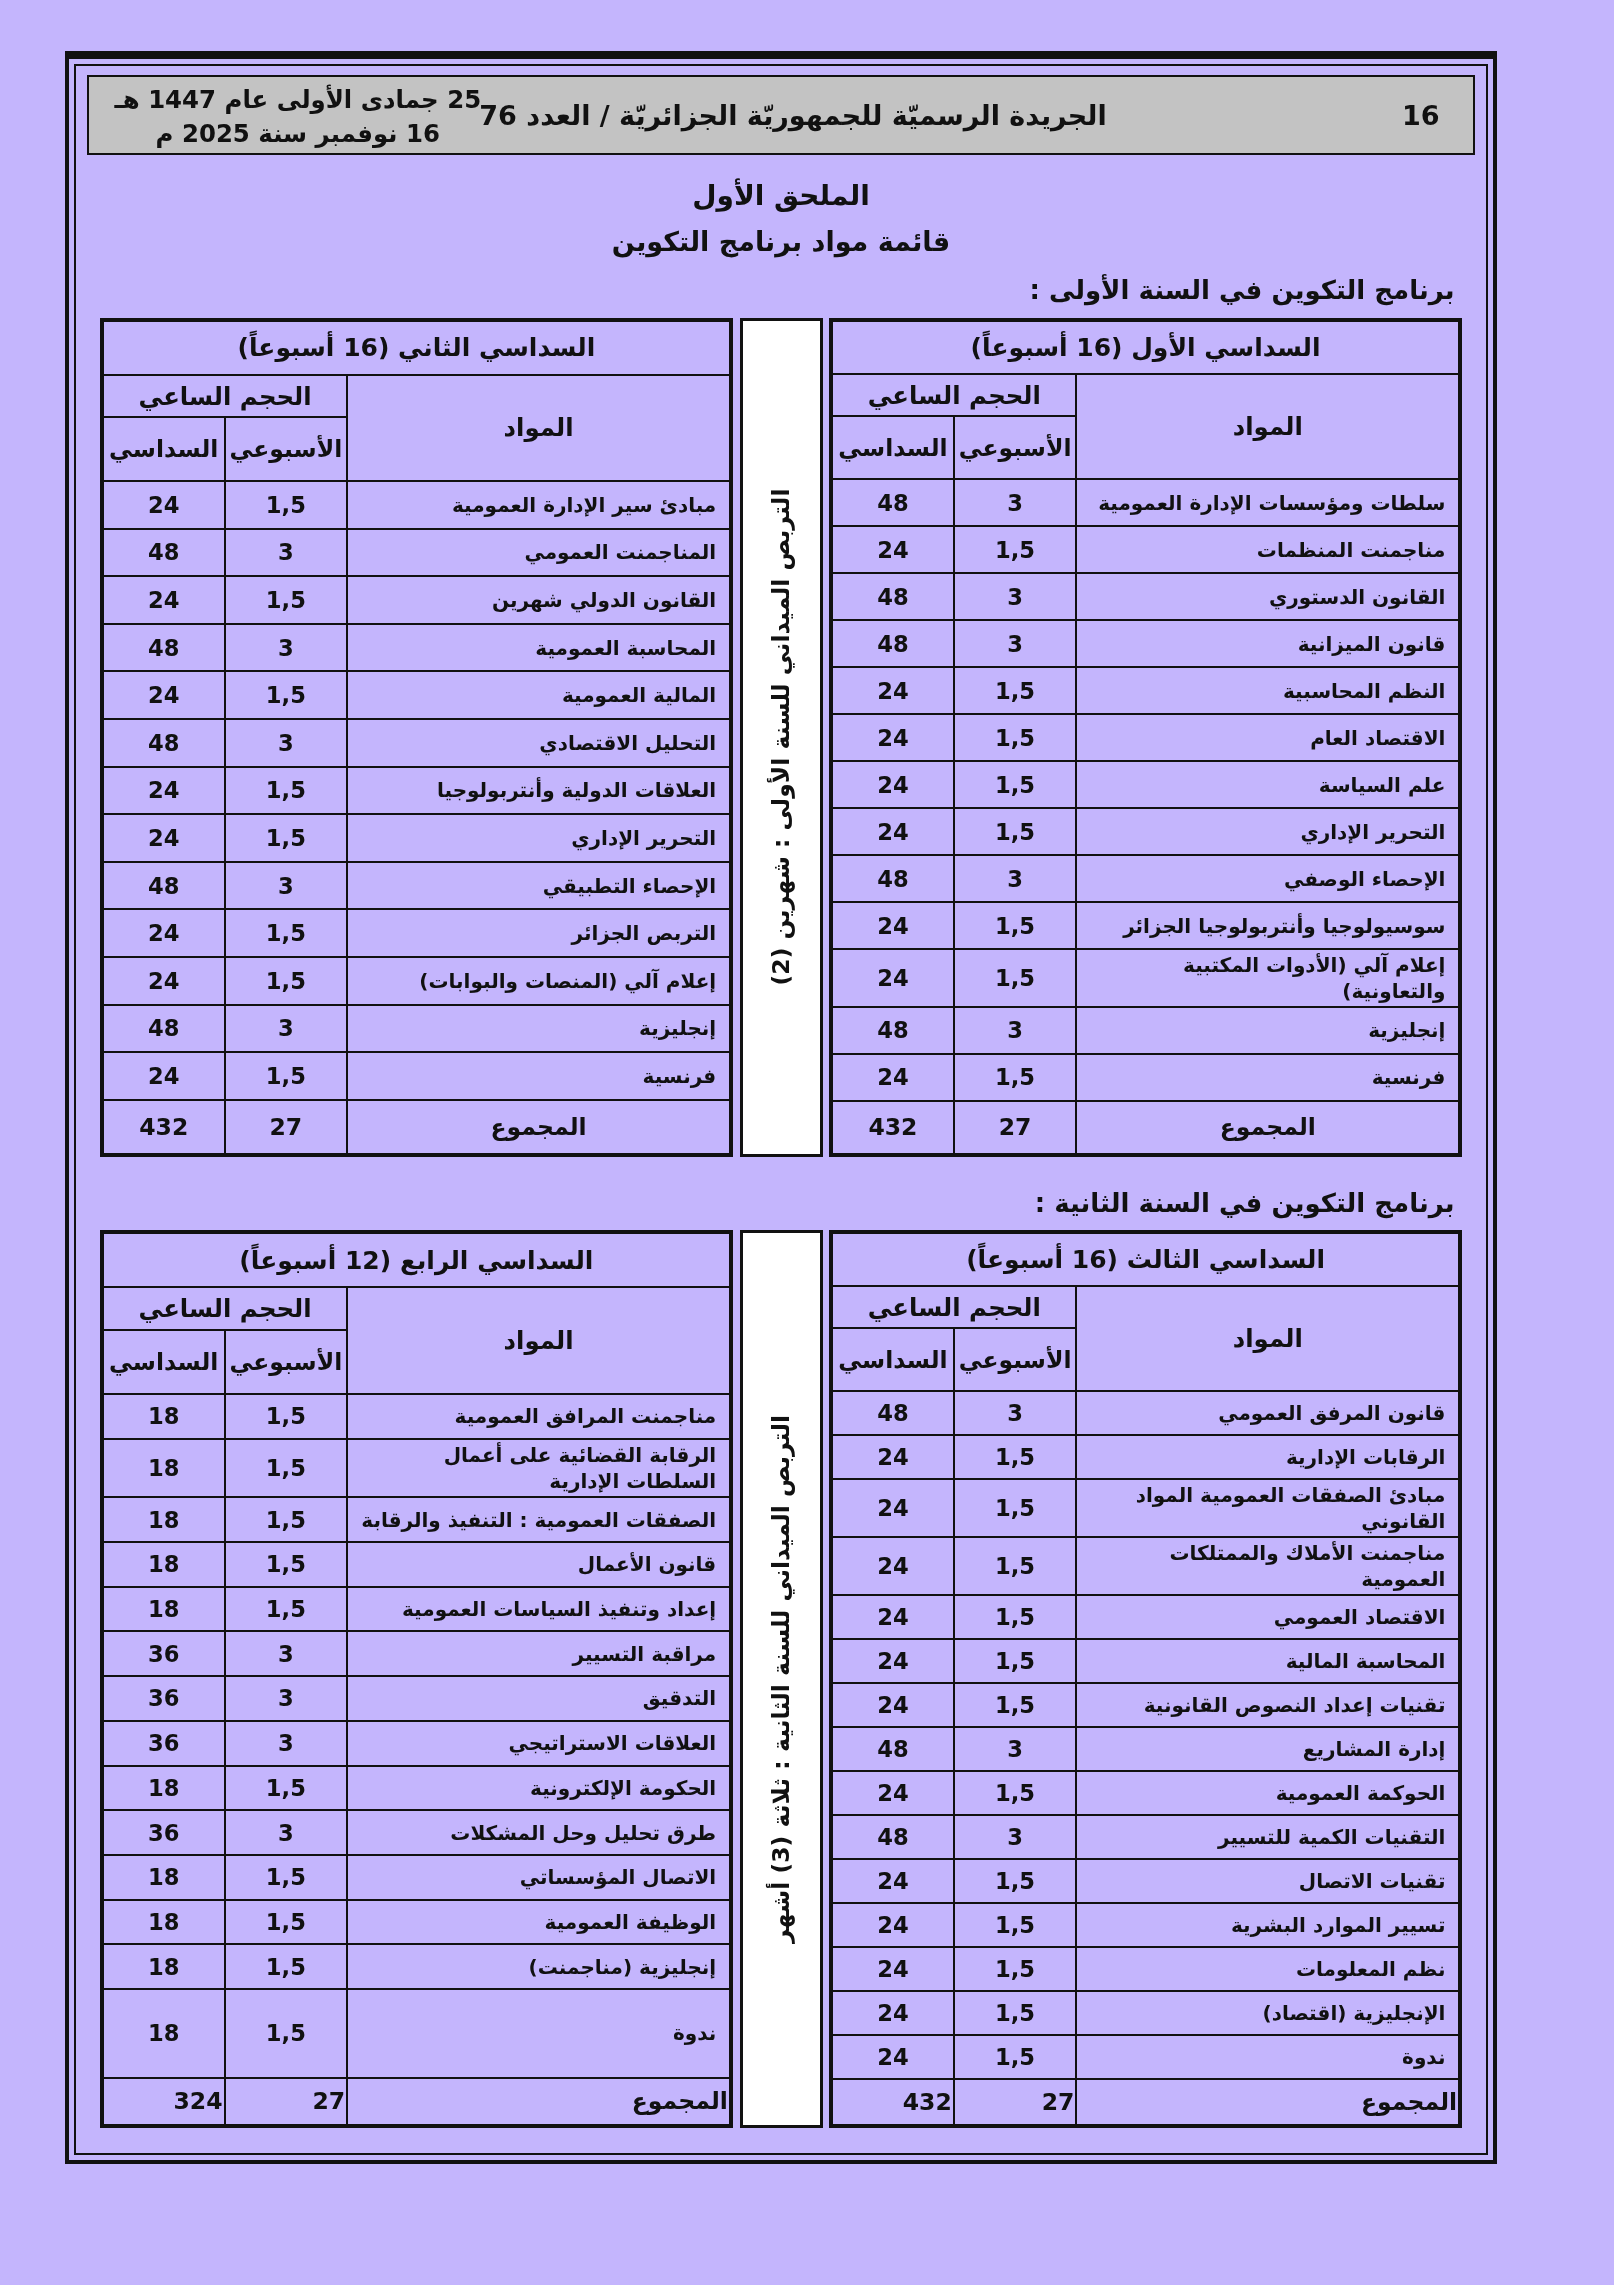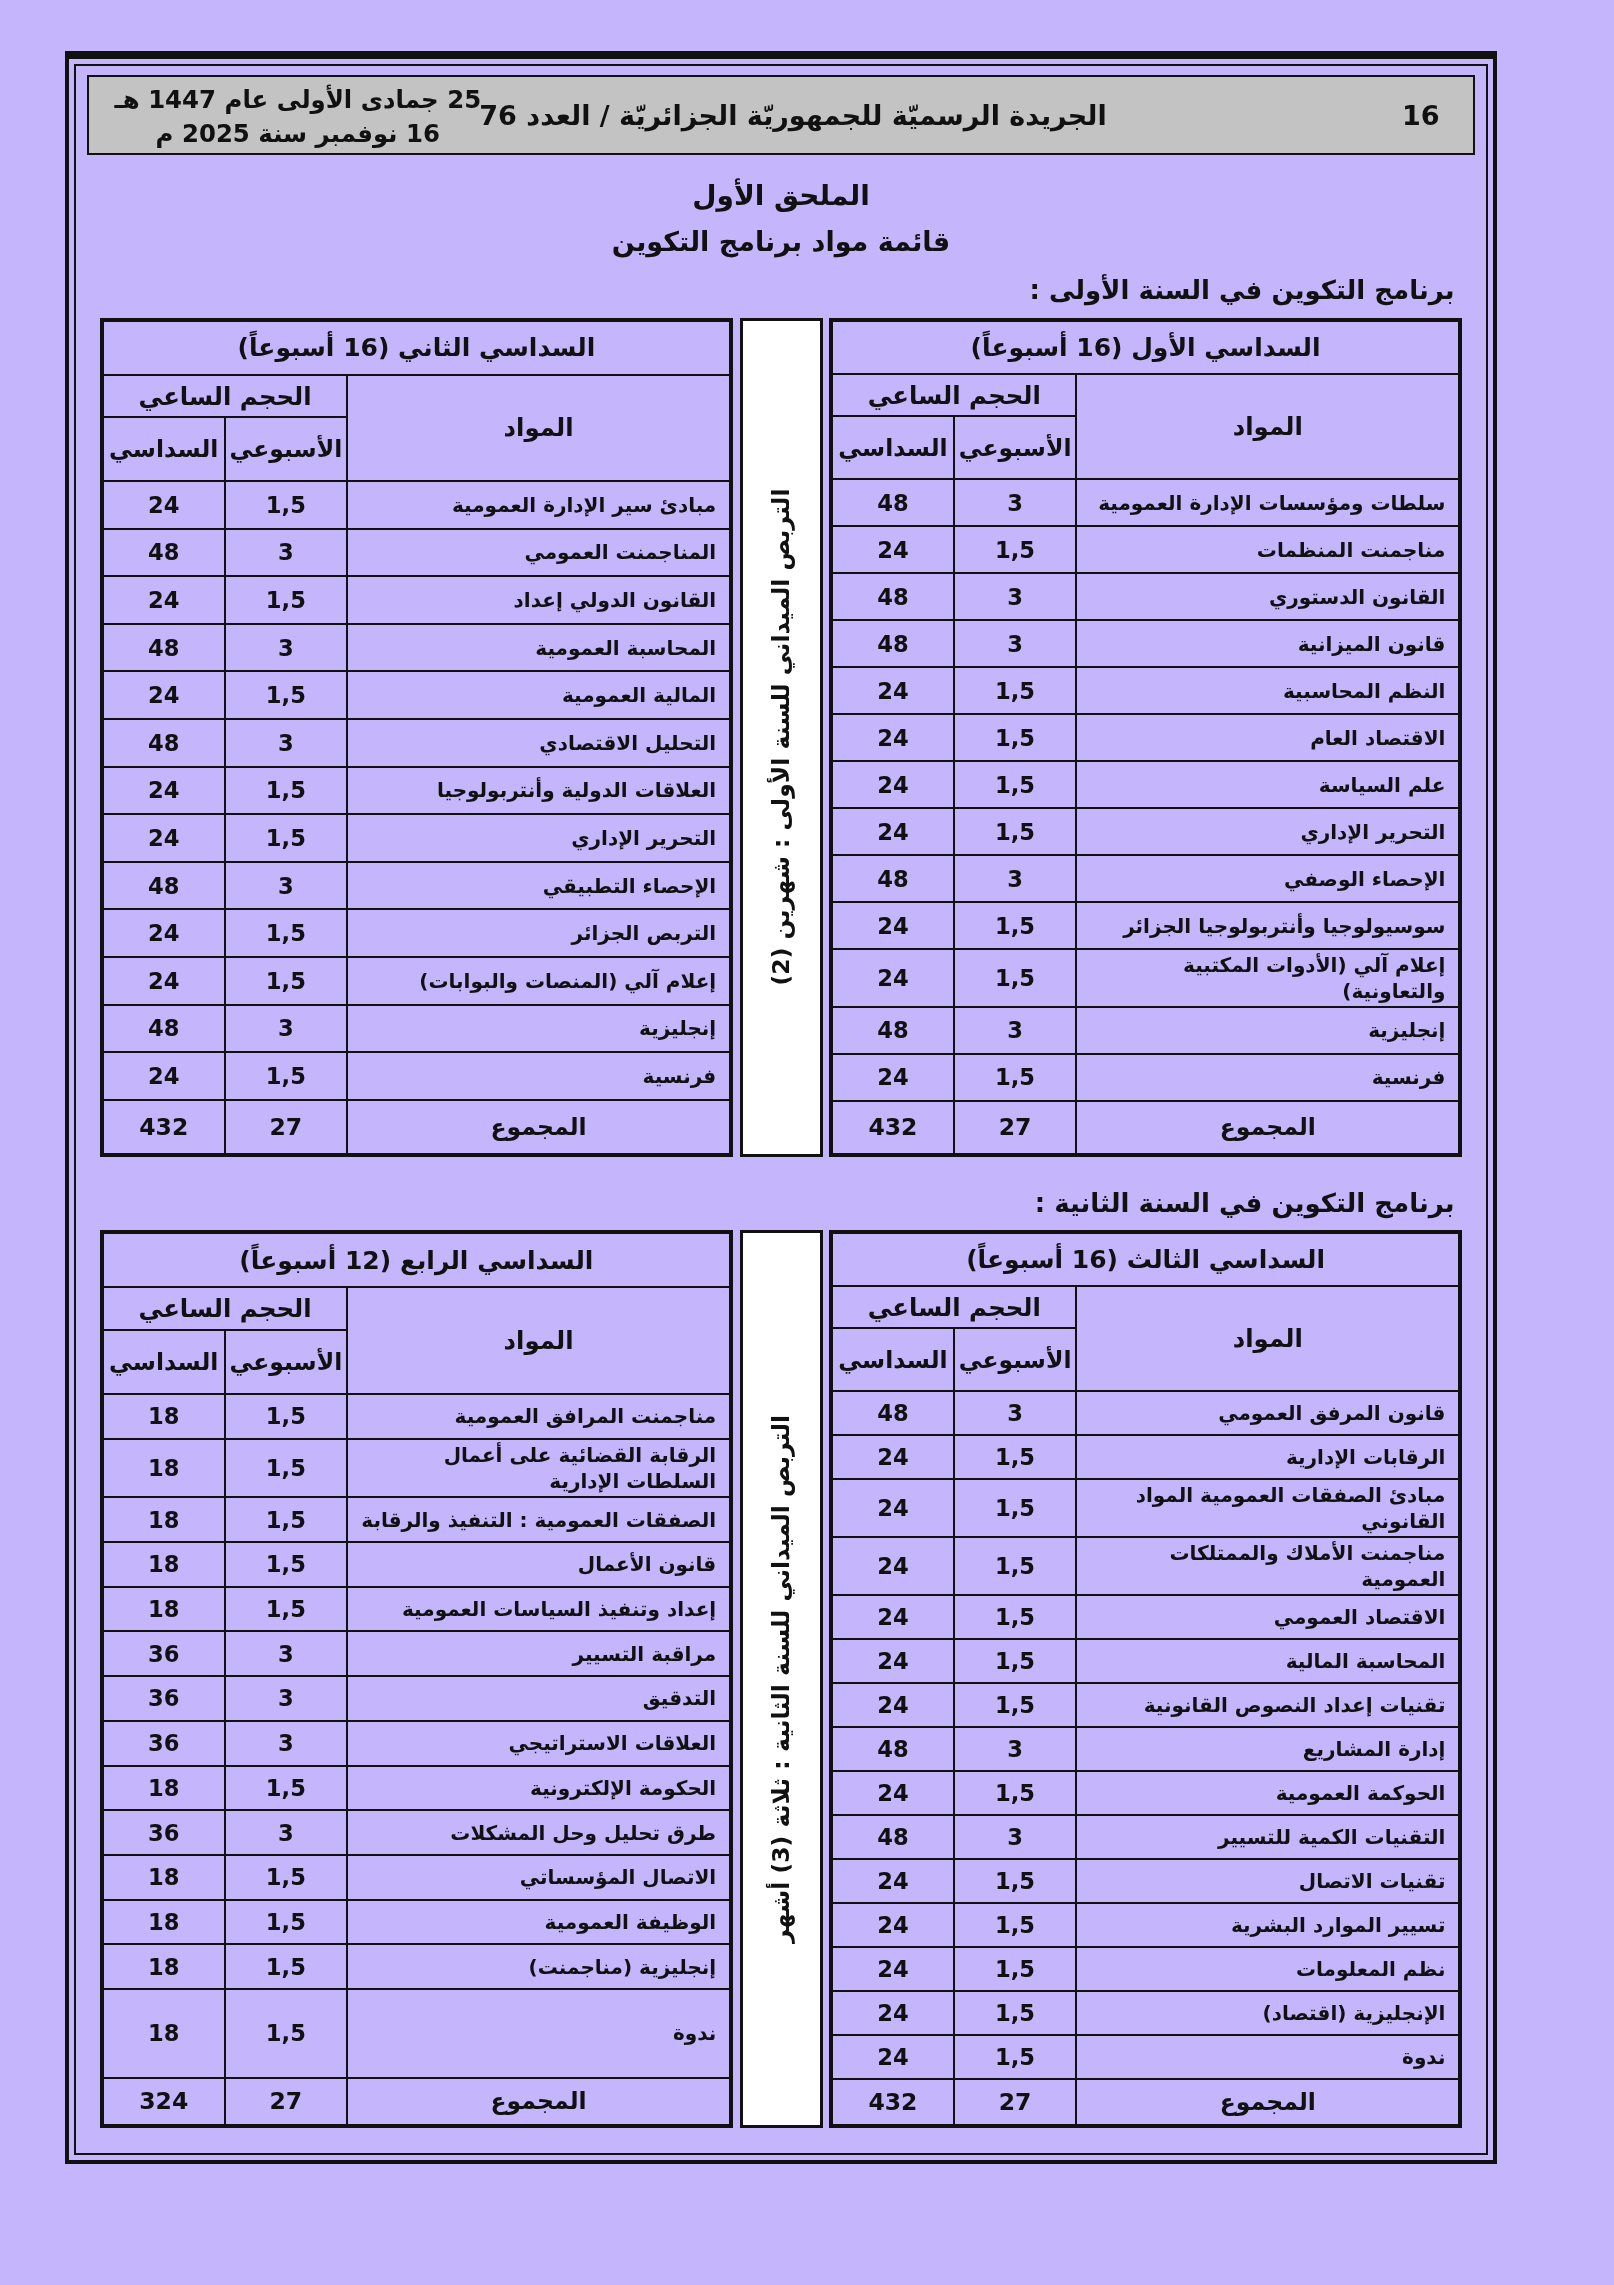--- a/index.html
+++ b/index.html
@@ -86,21 +86,21 @@
   .row-title td{ height:54px;font-size:25px;text-align:center; }
   td.hjm{ height:42px;font-size:24.4px;text-align:center; }
   td.mwd{ font-size:24.4px;text-align:center; }
   td.colh{ height:63px;font-size:23.5px;text-align:center; }
   .data-row td.subj{ text-align:right;padding:1.8px 12.7px 1.8px 5.4px;font-size:20px;line-height:1.3; }
   .data-row td.num{ text-align:center;font-size:22.6px; }
   .total-row td{ text-align:center;font-size:23.5px; }
   .sec-0 .data-row td{ height:47px; }
   .sec-0 .total-row td{ height:54px; }
   .sec-1 .data-row td{ height:44px; }
-  .sec-1 .total-row td{ height:47px; }
+  .sec-1 .total-row td{ height:47px;text-align:right; }
   [data-table="1.1"] tr:nth-child(17) td{ height:87px; }
   
   .strip{
     width:83px;
     box-sizing:border-box;
     border:3.6px solid #111;
     display:flex;align-items:center;justify-content:center;
     background:#fff;
   }
   .strip span{
@@ -250,21 +250,21 @@
                   <td class="subj">مبادئ سير الإدارة العمومية</td>
                   <td class="num">1,5</td>
                   <td class="num">24</td>
                 </tr>
                 <tr class="data-row">
                   <td class="subj">المناجمنت العمومي</td>
                   <td class="num">3</td>
                   <td class="num">48</td>
                 </tr>
                 <tr class="data-row">
-                  <td class="subj">القانون الدولي إعداد</td>
+                  <td class="subj">القانون الدولي شهرين</td>
                   <td class="num">1,5</td>
                   <td class="num">24</td>
                 </tr>
                 <tr class="data-row">
                   <td class="subj">المحاسبة العمومية</td>
                   <td class="num">3</td>
                   <td class="num">48</td>
                 </tr>
                 <tr class="data-row">
                   <td class="subj">المالية العمومية</td>

